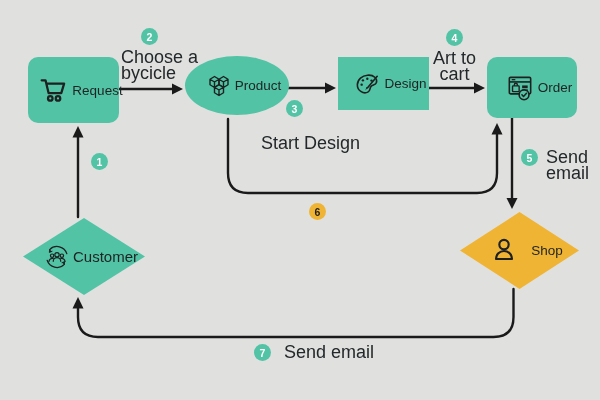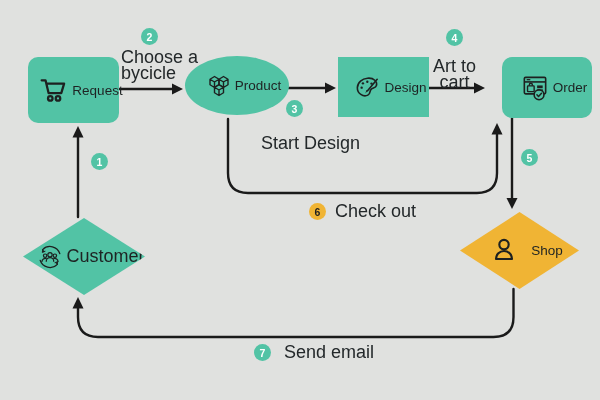--- a/index.html
+++ b/index.html
@@ -7,47 +7,47 @@
   .canvas{position:relative;width:600px;height:400px;background:#E0E1DF;overflow:hidden;
           color:#1e2323;}
   svg.connectors{position:absolute;left:0;top:0;width:600px;height:400px;}
 
   
   .node{position:absolute;display:flex;flex-direction:row;align-items:center;
         justify-content:center;background:#52C3A5;gap:2px;padding-left:12px;}
   .node-label{font-size:13.5px;line-height:15px;color:#1e2323;}
   .node-request{left:28px;top:57px;width:79px;height:66px;border-radius:10px;}
   .node-product{left:185px;top:56px;width:92px;height:59px;border-radius:50%;align-items:center;}
-  .node-design{left:338px;top:57px;width:79px;height:60px;border-radius:0;}
-  .node-order{left:502px;top:57px;width:78px;height:61px;border-radius:10px;}
+  .node-design{left:338px;top:57px;width:79px;height:53px;border-radius:0;}
+  .node-order{left:487px;top:57px;width:78px;height:61px;border-radius:10px;}
   .node-customer{left:23px;top:218px;width:110px;height:77px;
                  clip-path:polygon(50% 0,100% 50%,50% 100%,0 50%);gap:1px;}
   .node-shop{left:460px;top:212px;width:107px;height:77px;background:#F0B434;
              clip-path:polygon(50% 0,100% 50%,50% 100%,0 50%);gap:11px;}
-  .node-customer .node-label{font-size:18px;}
+  .node-customer .node-label{font-size:15px;}
   .node-icon{display:flex;align-items:center;justify-content:center;}
 
   
   .step{position:absolute;display:flex;}
   .badge{width:17px;height:17px;border-radius:50%;background:#52C3A5;color:#fff;
          font-size:10.5px;font-weight:bold;display:flex;align-items:center;
          justify-content:center;flex:0 0 17px;}
   .badge.yellow{background:#F0B434;color:#1f1f1f;}
   .step-label{font-size:18px;line-height:16px;color:#23282a;white-space:pre-line;}
   .step-row{flex-direction:row;gap:8px;}
   .step-col{flex-direction:column;}
   .step-1{left:91px;top:153px;}
   .step-2{left:121px;top:28px;}
   .step-2 .badge{margin-left:20px;}
   .step-2 .step-label{margin-top:4px;}
   .step-3{left:261px;top:100px;}
   .step-3 .badge{margin-left:25px;}
   .step-3 .step-label{margin-top:18px;}
   .step-4{left:426px;top:29px;width:57px;align-items:center;}
-  .step-4 .step-label{margin-top:12px;text-align:center;}
+  .step-4 .step-label{margin-top:4px;text-align:center;}
   .step-5{left:521px;top:149px;}
   .step-6{left:309px;top:203px;gap:9px;}
   .step-6 .step-label{line-height:17px;}
   .step-7{left:254px;top:344px;gap:13px;}
   .step-7 .step-label{line-height:17px;}
 </style>
 </head>
 <body>
 
 <div class="canvas">
@@ -167,25 +167,26 @@
   </div>
 
   <div class="step step-col step-4">
     <span class="badge">4</span>
     <span class="step-label">Art to
 cart</span>
   </div>
 
   <div class="step step-row step-5">
     <span class="badge">5</span>
+    <span class="step-label">Send
+email</span>
   </div>
 
   <div class="step step-row step-6">
     <span class="badge yellow">6</span>
-    <span class="step-label">Check out</span>
   </div>
 
   <div class="step step-row step-7">
     <span class="badge">7</span>
     <span class="step-label">Send email</span>
   </div>
 
 </div>
 
 </body></html>

